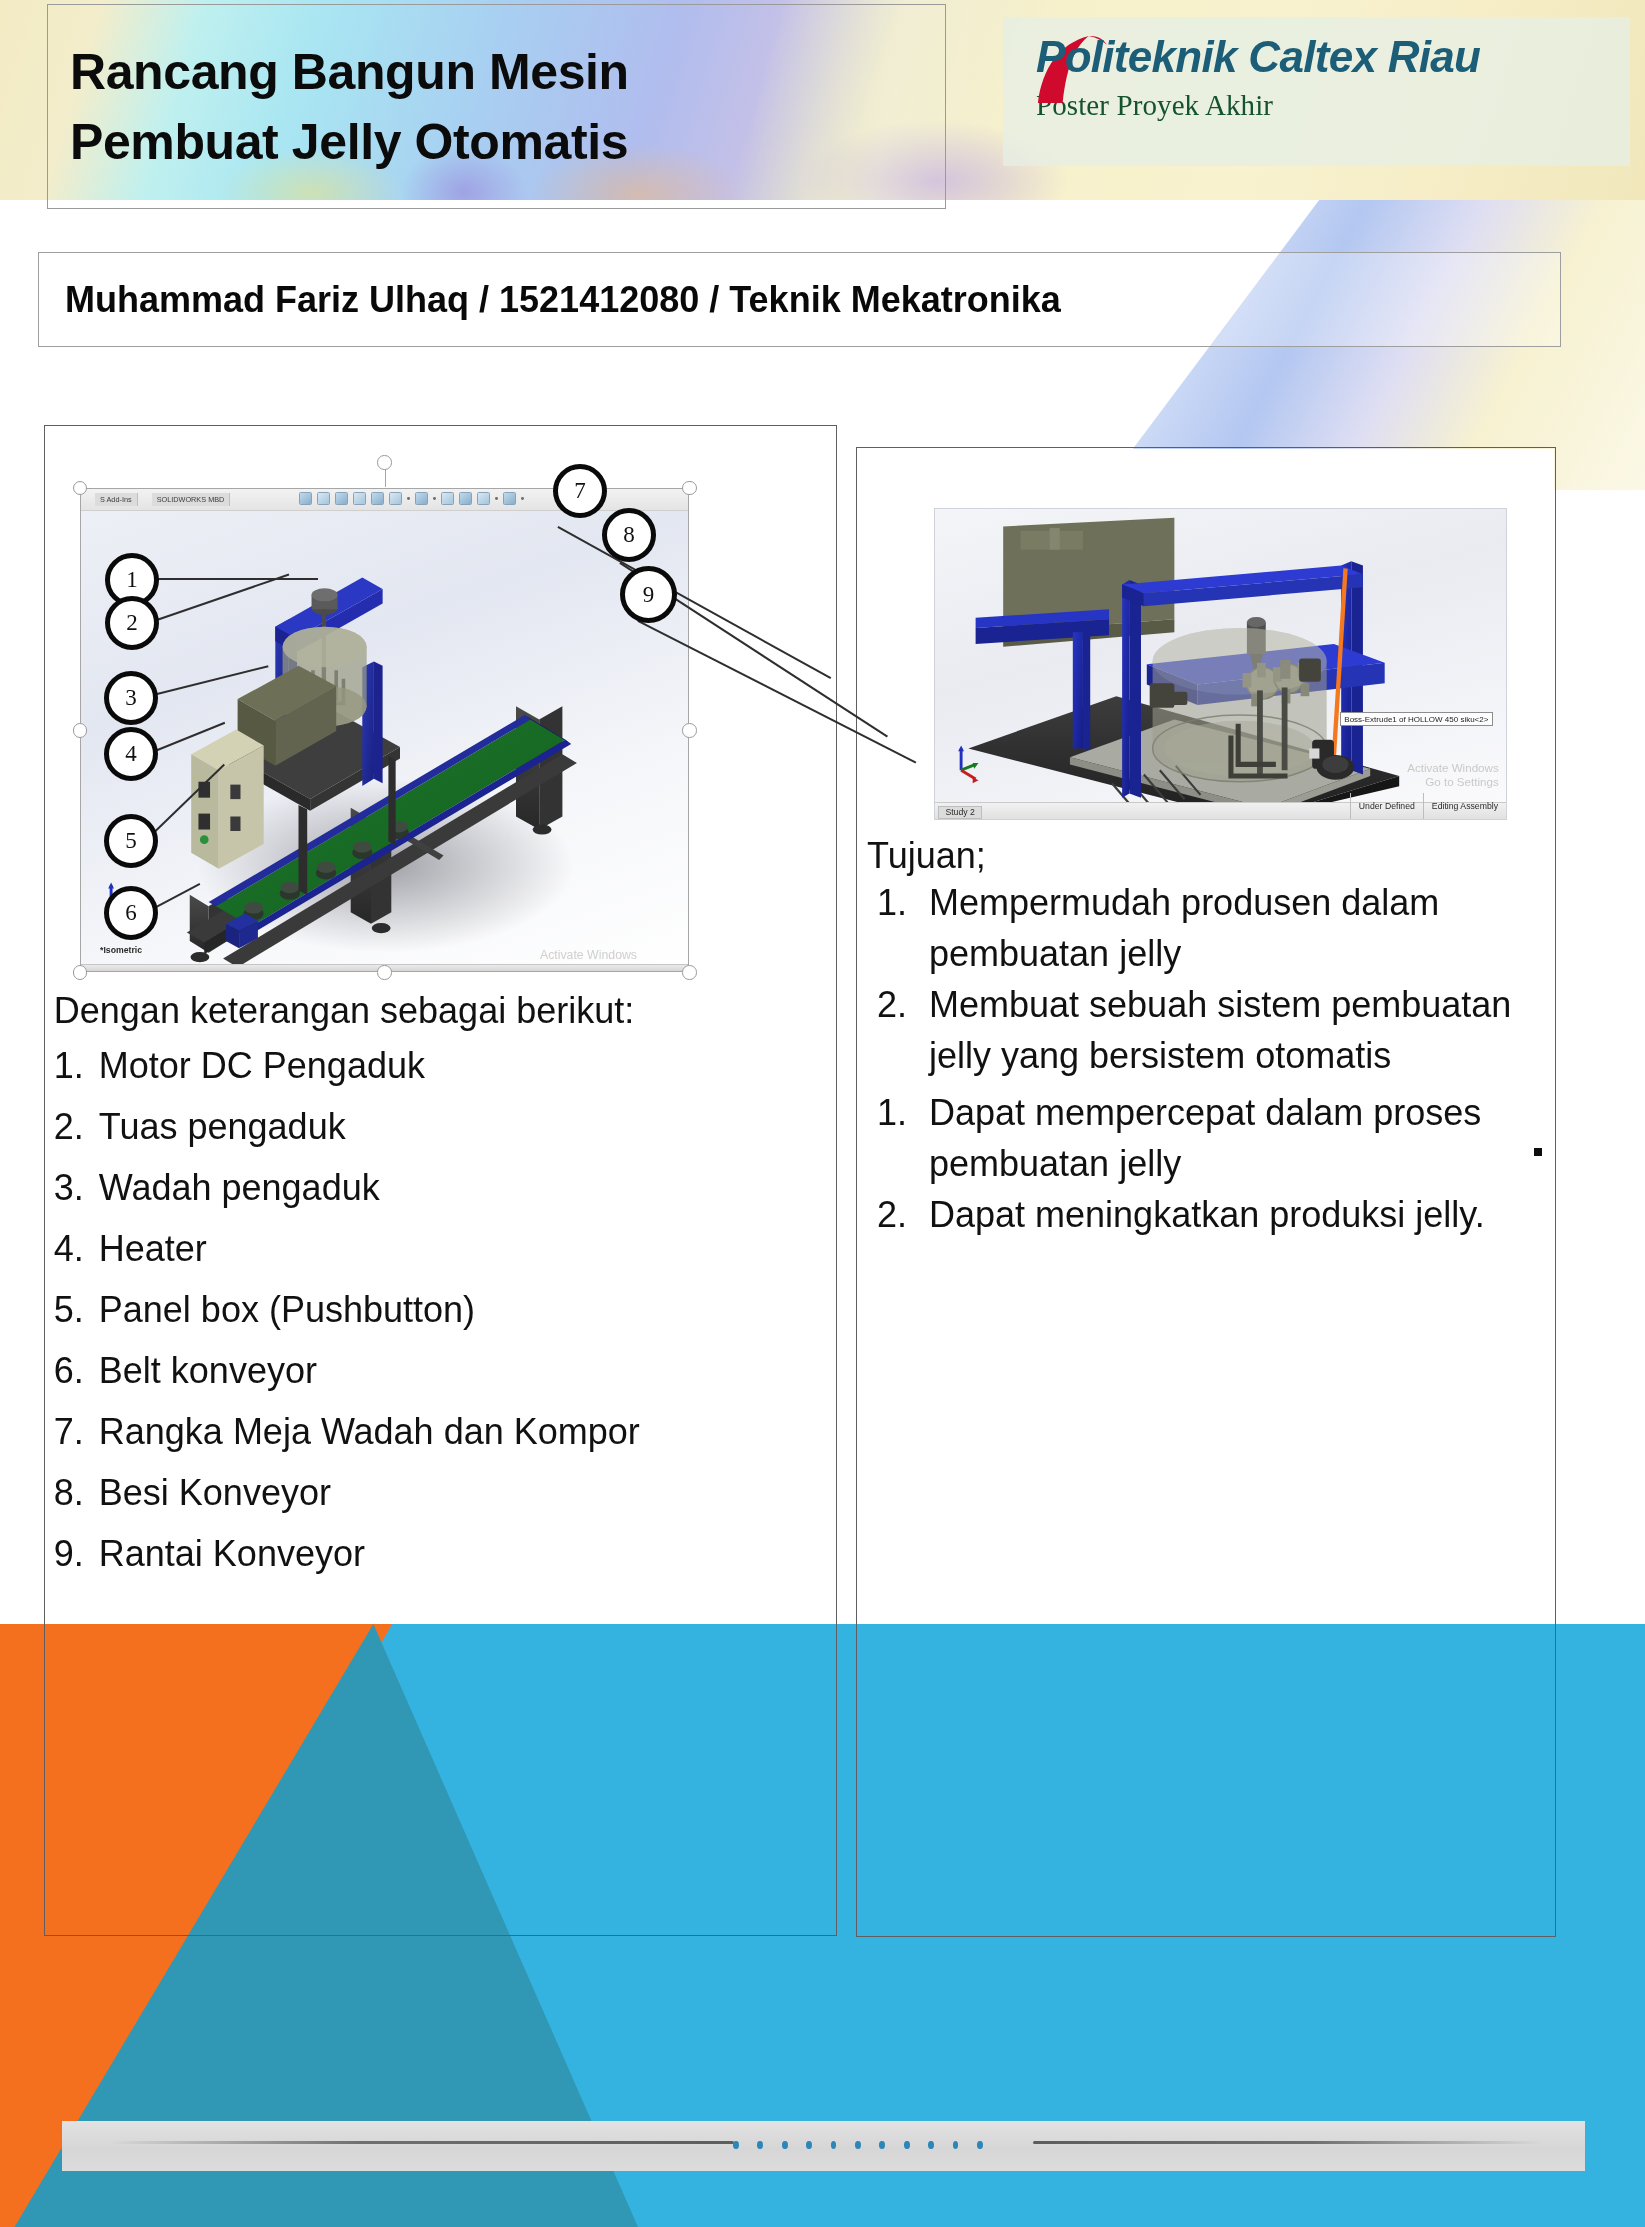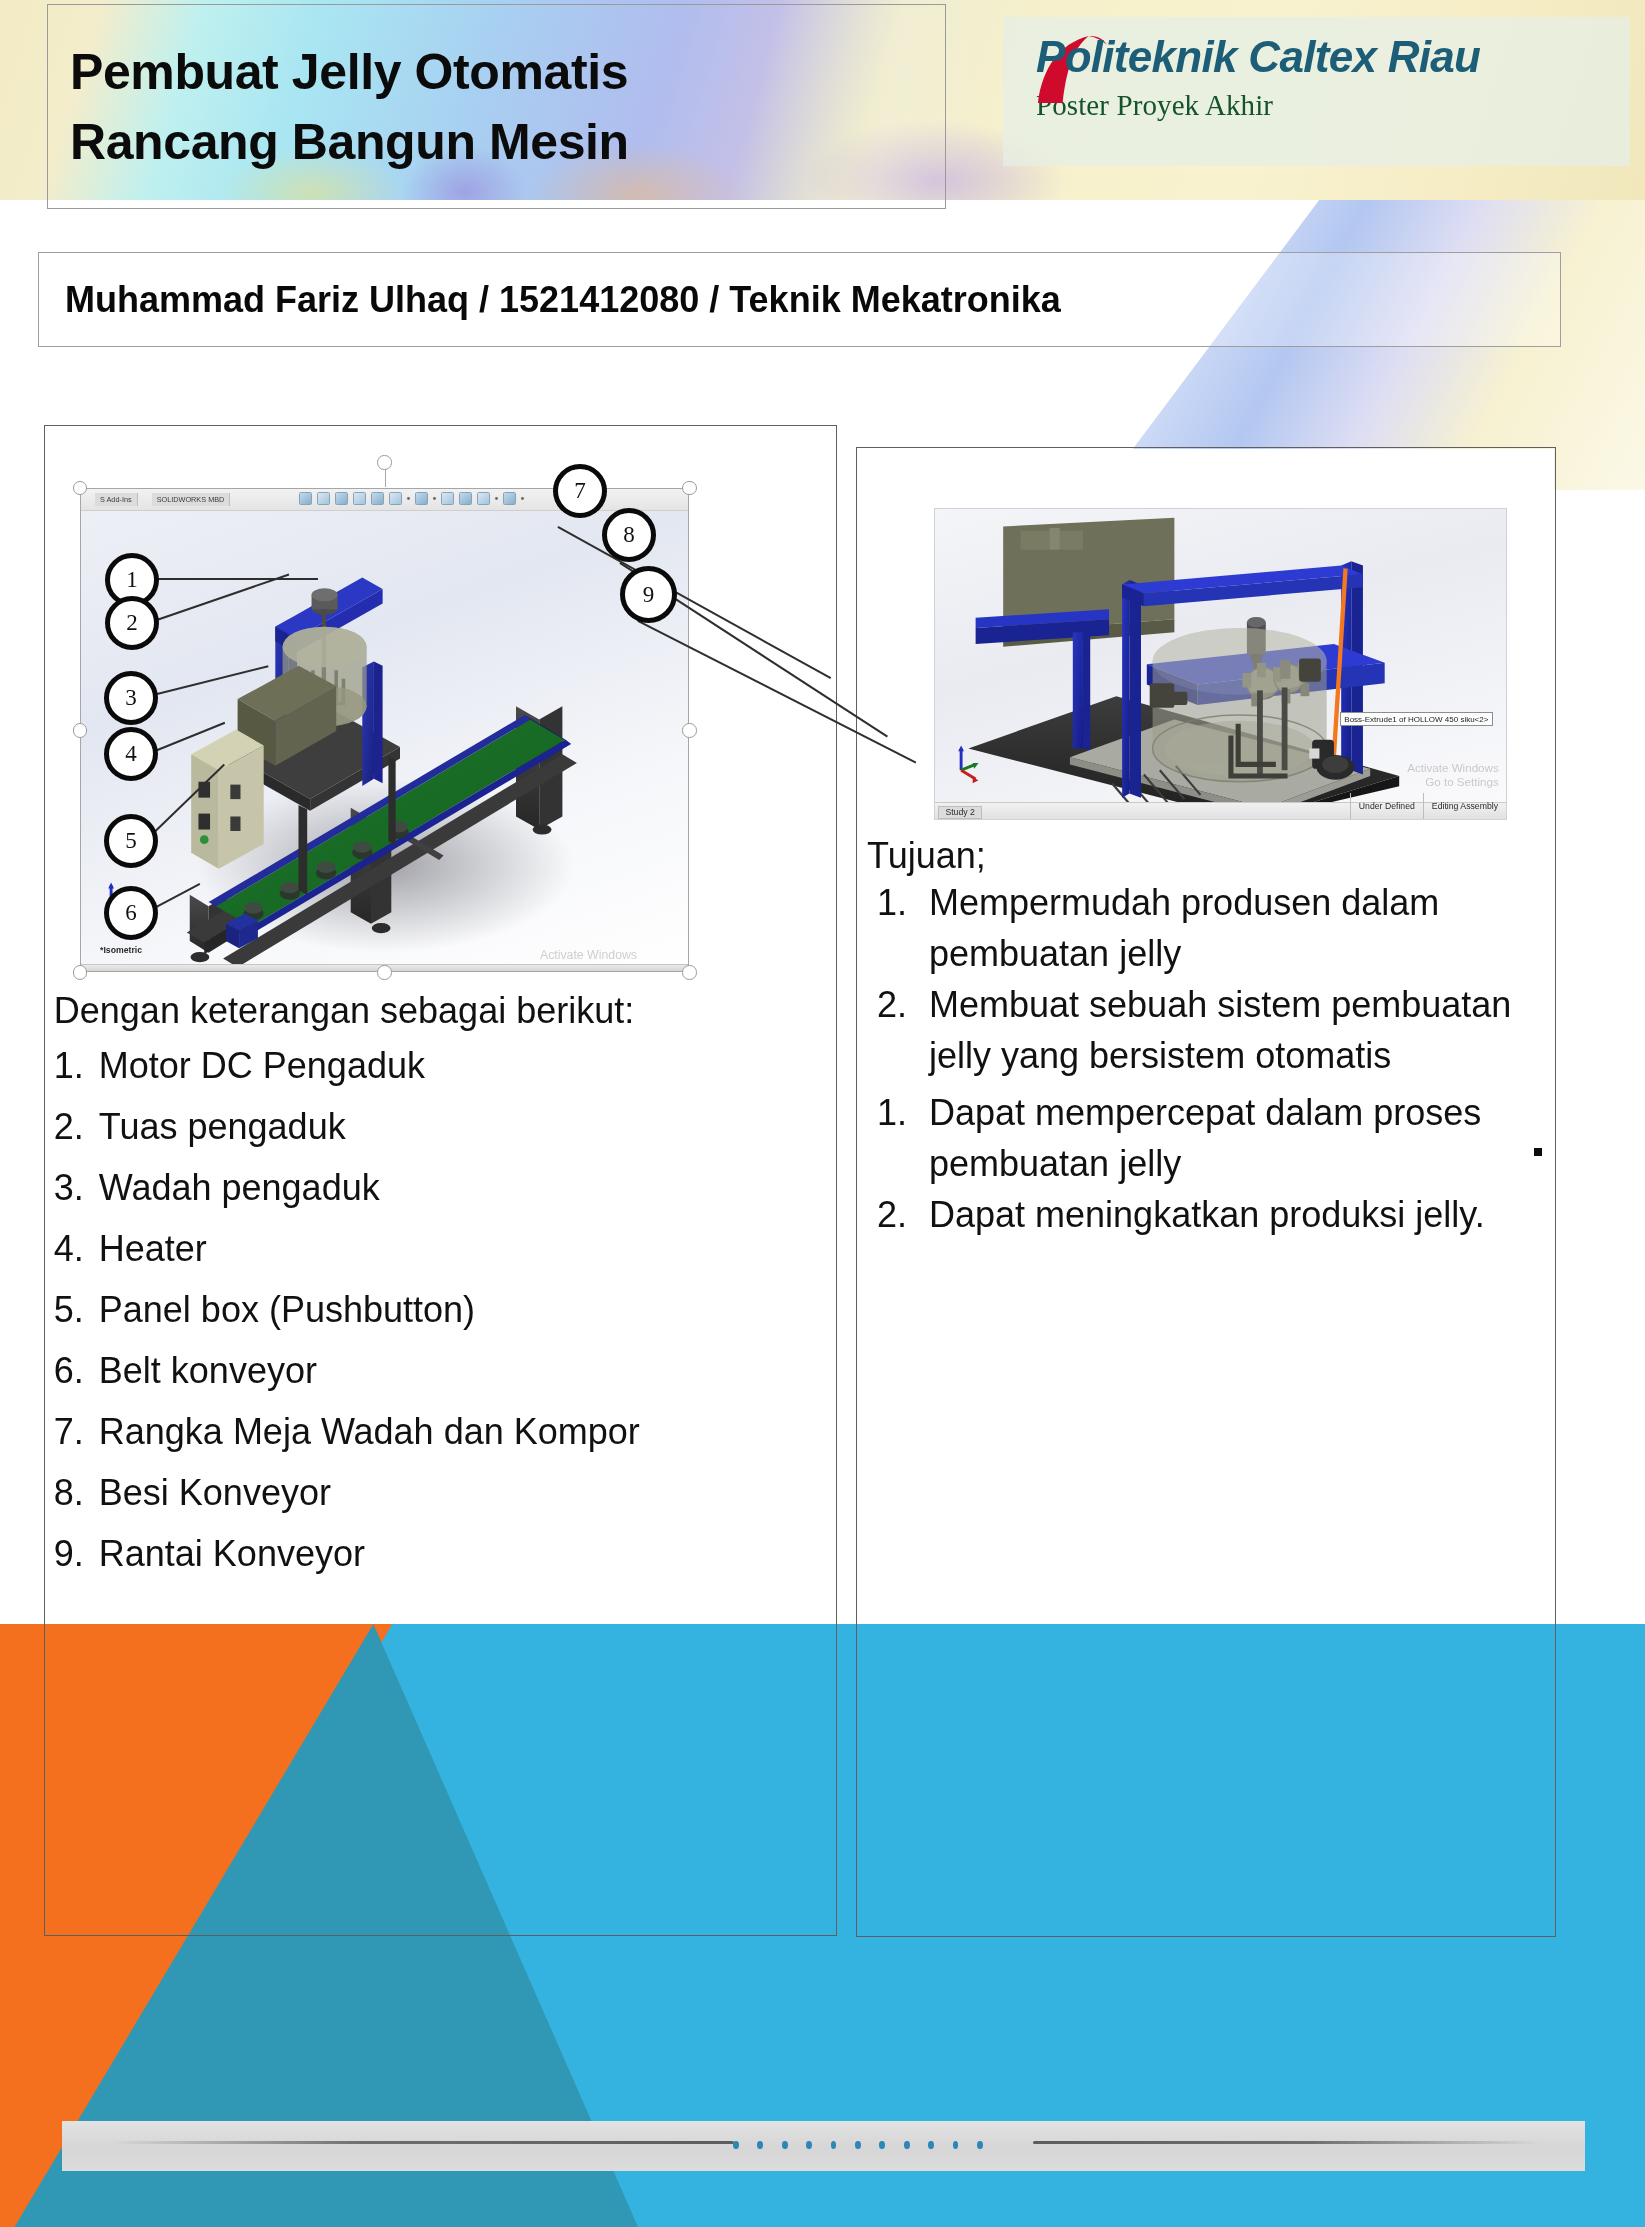--- a/index.html
+++ b/index.html
@@ -312,22 +312,22 @@
   <div class="hdr-art-sheen"></div>
   <div class="hdr-art-tail"></div>
   <div class="bg-cyan"></div>
   <div class="bg-orange"></div>
   <div class="bg-triangle"></div>
 </div>
 
 <div id="content">
 
   <div class="title-box">
+    <div class="title-line">Rancang Bangun Mesin</div>
     <div class="title-line">Pembuat Jelly Otomatis</div>
-    <div class="title-line">Rancang Bangun Mesin</div>
   </div>
 
   <div class="logo-box">
     <svg class="logo-swoosh" viewBox="0 0 110 100">
       <path d="M4 96 C 10 48, 34 14, 74 4 C 58 16, 44 40, 38 96 Z" fill="#cf0a2c"></path>
       <path d="M74 4 C 86 3, 94 8, 99 16 C 92 10, 84 6, 74 4 Z" fill="#cf0a2c"></path>
     </svg>
     <div class="logo-word">Politeknik Caltex Riau</div>
     <div class="logo-sub">Poster Proyek Akhir</div>
   </div>

